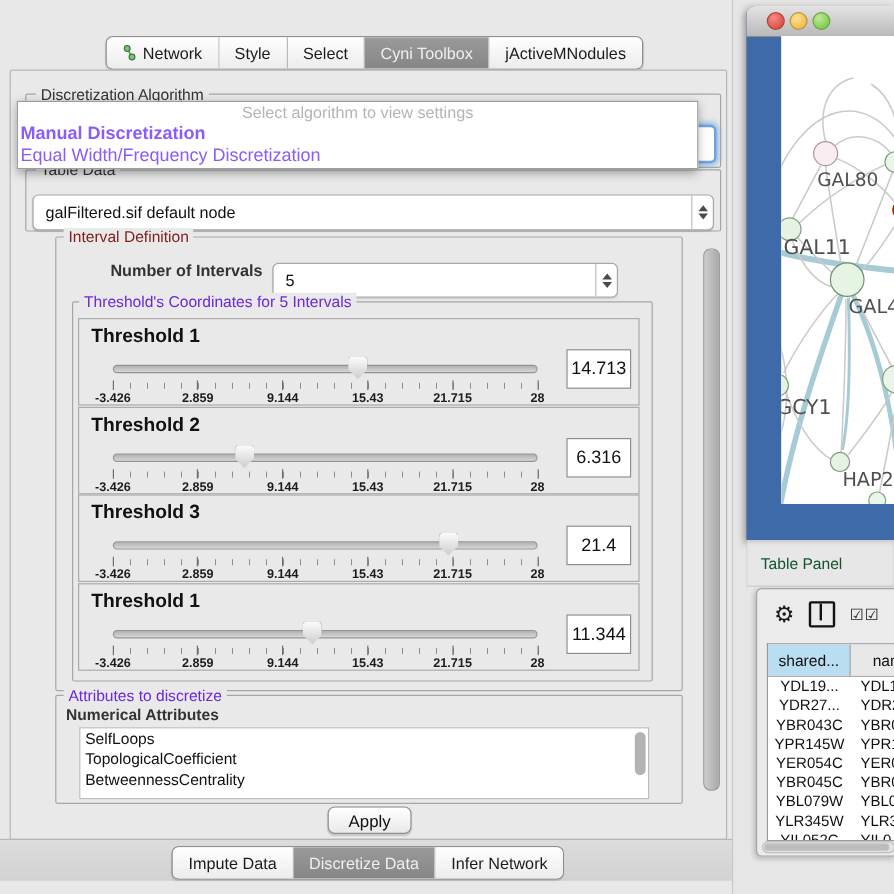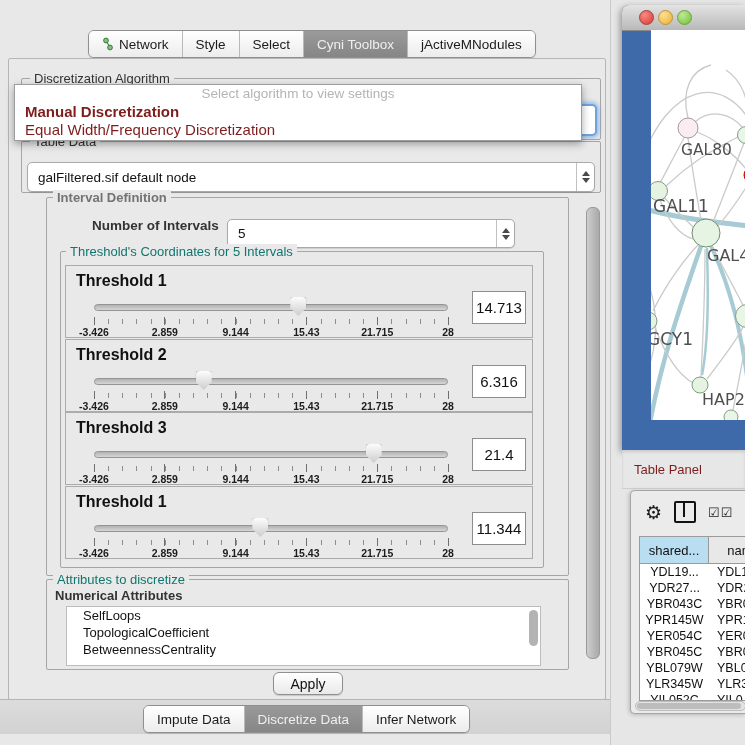--- a/index.html
+++ b/index.html
@@ -21,69 +21,69 @@
   .cp-tabs-top{left:88px;top:30px;}
   .cp-bottom-strip{position:absolute;left:0;top:699px;width:610px;height:34px;background:linear-gradient(#dcdcdc,#d2d2d2);border-top:1px solid #b5b5b5;}
   .cp-tabs-bottom{left:143px;top:5px;}
 
   
   .cp-main{position:absolute;left:8px;top:58px;width:596px;height:640px;background:#e9e9e9;border:1px solid #b6b6b6;border-radius:2px;}
 
   .group{position:absolute;border:1px solid #a6a6a6;border-radius:2px;}
   .group-label{position:absolute;font-size:13px;background:#e9e9e9;padding:0 4px;white-space:nowrap;}
   .lbl-dark{color:#333;}
-  .lbl-green{color:#737373;font-weight:bold;}
-  .lbl-blue{color:#0f766e;}
+  .lbl-green{color:#7f1d1d;}
+  .lbl-blue{color:#6d28d9;}
 
   
   .combo{position:absolute;background:#ffffff;border:1px solid #a9a9a9;border-radius:5px;box-shadow:0 1px 1px rgba(0,0,0,.12);display:flex;align-items:center;margin-top:6px;}
   .combo .val{font-size:13.5px;color:#111;padding-left:10px;flex:1;white-space:nowrap;overflow:hidden;}
   .combo .spin{width:17px;align-self:stretch;border-left:1px solid #c0c0c0;display:flex;flex-direction:column;align-items:center;justify-content:center;gap:2px;}
   .arr-up{width:0;height:0;border-left:4px solid transparent;border-right:4px solid transparent;border-bottom:5px solid #4a4a4a;}
   .arr-dn{width:0;height:0;border-left:4px solid transparent;border-right:4px solid transparent;border-top:5px solid #4a4a4a;}
   .combo.focus{border:2px solid #6ea3e0;box-shadow:0 0 4px 2px rgba(110,163,224,.65);}
 
   
   .algo-popup{position:absolute;left:14px;top:84px;width:566px;height:55px;background:#ffffff;border:1px solid #9d9d9d;box-shadow:0 3px 8px rgba(0,0,0,.35);z-index:60;}
   .popup-placeholder{height:18px;line-height:18px;text-align:center;font-size:13.5px;color:#b4b4b4;}
-  .popup-item{height:18px;line-height:18px;font-size:15px;color:#7f1d1d;padding-left:2px;white-space:nowrap;margin-left:8px;}
+  .popup-item{height:18px;line-height:18px;font-size:15px;color:#8b5cf6;padding-left:2px;white-space:nowrap;}
   .popup-item.bold{font-weight:bold;}
 
   
   .thr-box{position:absolute;left:4px;width:466px;height:71px;background:#e9e9e9;border:1px solid #ababab;}
   .thr-label{position:absolute;left:10px;top:6px;font-size:16px;font-weight:bold;color:#111;}
   .thr-slider{position:absolute;left:28px;top:30px;width:354px;height:40px;}
   .thr-track{position:absolute;left:0;top:8px;width:354px;height:7px;border-radius:4px;background:linear-gradient(#b2b2b2,#d6d6d6);border:1px solid #949494;box-sizing:border-box;}
   .thr-handle{position:absolute;top:1px;width:16px;height:19px;background:linear-gradient(#fcfcfc,#cdcdcd);border-radius:4px 4px 0 0;clip-path:polygon(0 0,100% 0,100% 58%,50% 100%,0 58%);filter:drop-shadow(0 0 1px #808080);}
   .minor-ticks{position:absolute;left:0;top:23px;width:355px;height:5px;background:repeating-linear-gradient(90deg,#8d8d8d 0 1px,transparent 1px 14.16px);}
   .major-tick{position:absolute;top:21px;width:1px;height:8px;background:#6f6f6f;}
   .tick-label{position:absolute;top:30px;transform:translateX(-50%);font-size:10.5px;font-weight:bold;color:#1c1c1c;white-space:nowrap;}
   .thr-value{position:absolute;left:406px;top:25px;width:52px;height:31px;background:#ffffff;border:1.5px solid #8d8d8d;font-size:15px;color:#111;display:flex;align-items:center;justify-content:center;}
 
   
   .attr-list{position:absolute;left:19px;top:26px;width:473px;height:58px;background:#ffffff;border:1px solid #bdbdbd;overflow:hidden;}
-  .attr-item{font-size:13px;color:#111;padding-left:16px;line-height:17px;white-space:nowrap;}
+  .attr-item{font-size:13px;color:#111;padding-left:4px;line-height:17px;white-space:nowrap;}
   .attr-scroll{position:absolute;right:2px;top:3px;width:9px;height:36px;border-radius:5px;background:#b3b3b3;}
 
   .apply-btn{position:absolute;left:264px;top:613px;width:70px;height:23px;border:1px solid #8f8f8f;border-radius:6px;background:linear-gradient(#ffffff,#e9e9e9);font-size:14px;color:#111;display:flex;align-items:center;justify-content:center;box-shadow:0 1px 1px rgba(0,0,0,.15);}
 
   .cp-scroll-thumb{position:absolute;left:577px;top:148px;width:12px;height:450px;border-radius:6px;background:linear-gradient(90deg,#cdcdcd,#a9a9a9);border:1px solid #9a9a9a;}
 
   
   .net-window{position:absolute;left:622px;top:5px;width:123px;height:445px;background:#3f6aa9;border-radius:7px 0 0 0;box-shadow:-2px 2px 6px rgba(0,0,0,.35);}
   .net-titlebar{position:absolute;left:0;top:0;width:123px;height:25px;border-radius:7px 0 0 0;background:linear-gradient(#e3e3e3,#b9b9b9);border-bottom:1px solid #8a8a8a;}
   .light{position:absolute;top:5px;width:13px;height:13px;border-radius:50%;}
   .light.red{left:17px;background:radial-gradient(circle at 35% 30%,#f58b84,#da3a32);border:1px solid #ad3b35;}
   .light.yellow{left:36px;background:radial-gradient(circle at 35% 30%,#fbe094,#eeae30);border:1px solid #bd923a;}
   .light.green{left:55px;background:radial-gradient(circle at 35% 30%,#c0e897,#69c434);border:1px solid #6da23c;}
   .net-canvas{position:absolute;left:29px;top:25px;width:109px;height:390px;background:#ffffff;overflow:hidden;}
 
   
   .tp-strip{position:absolute;left:622px;top:450px;width:123px;height:38px;background:#e7e7e7;border-bottom:1px solid #cfcfcf;box-shadow:inset 0 2px 3px rgba(0,0,0,.12);}
-  .tp-title{position:absolute;left:12px;top:12px;font-size:13px;color:#7f1d1d;}
+  .tp-title{position:absolute;left:12px;top:12px;font-size:13px;color:#14532d;}
   .table-window{position:absolute;left:630px;top:490px;width:115px;height:222px;background:#ebebeb;border:1px solid #a5a5a5;border-right:none;border-radius:5px 0 0 5px;box-shadow:-1px 1px 4px rgba(0,0,0,.2);}
   .tp-toolbar{position:absolute;left:0;top:4px;width:115px;height:34px;display:flex;align-items:center;gap:12px;padding-left:14px;box-sizing:border-box;}
   .gear-ic{font-size:19px;color:#1a1a1a;line-height:1;}
   .split-ic{width:18px;height:18px;border:2px solid #111;border-radius:2px;position:relative;}
   .split-ic::after{content:"";position:absolute;left:7px;top:0;width:2px;height:14px;background:#111;}
   .check-ic{font-size:13px;color:#222;letter-spacing:1px;}
   .tp-table{position:absolute;left:8px;top:45px;width:107px;height:163px;background:#ffffff;border:1px solid #9a9a9a;border-right:none;overflow:hidden;}
   .tp-head{display:flex;height:26px;border-bottom:1px solid #9a9a9a;}
   .tp-hcell{font-size:13px;color:#111;display:flex;align-items:center;justify-content:center;border-right:1px solid #9a9a9a;box-sizing:border-box;flex:none;}
   .tp-hcell.hl{background:#b9ddf1;}

